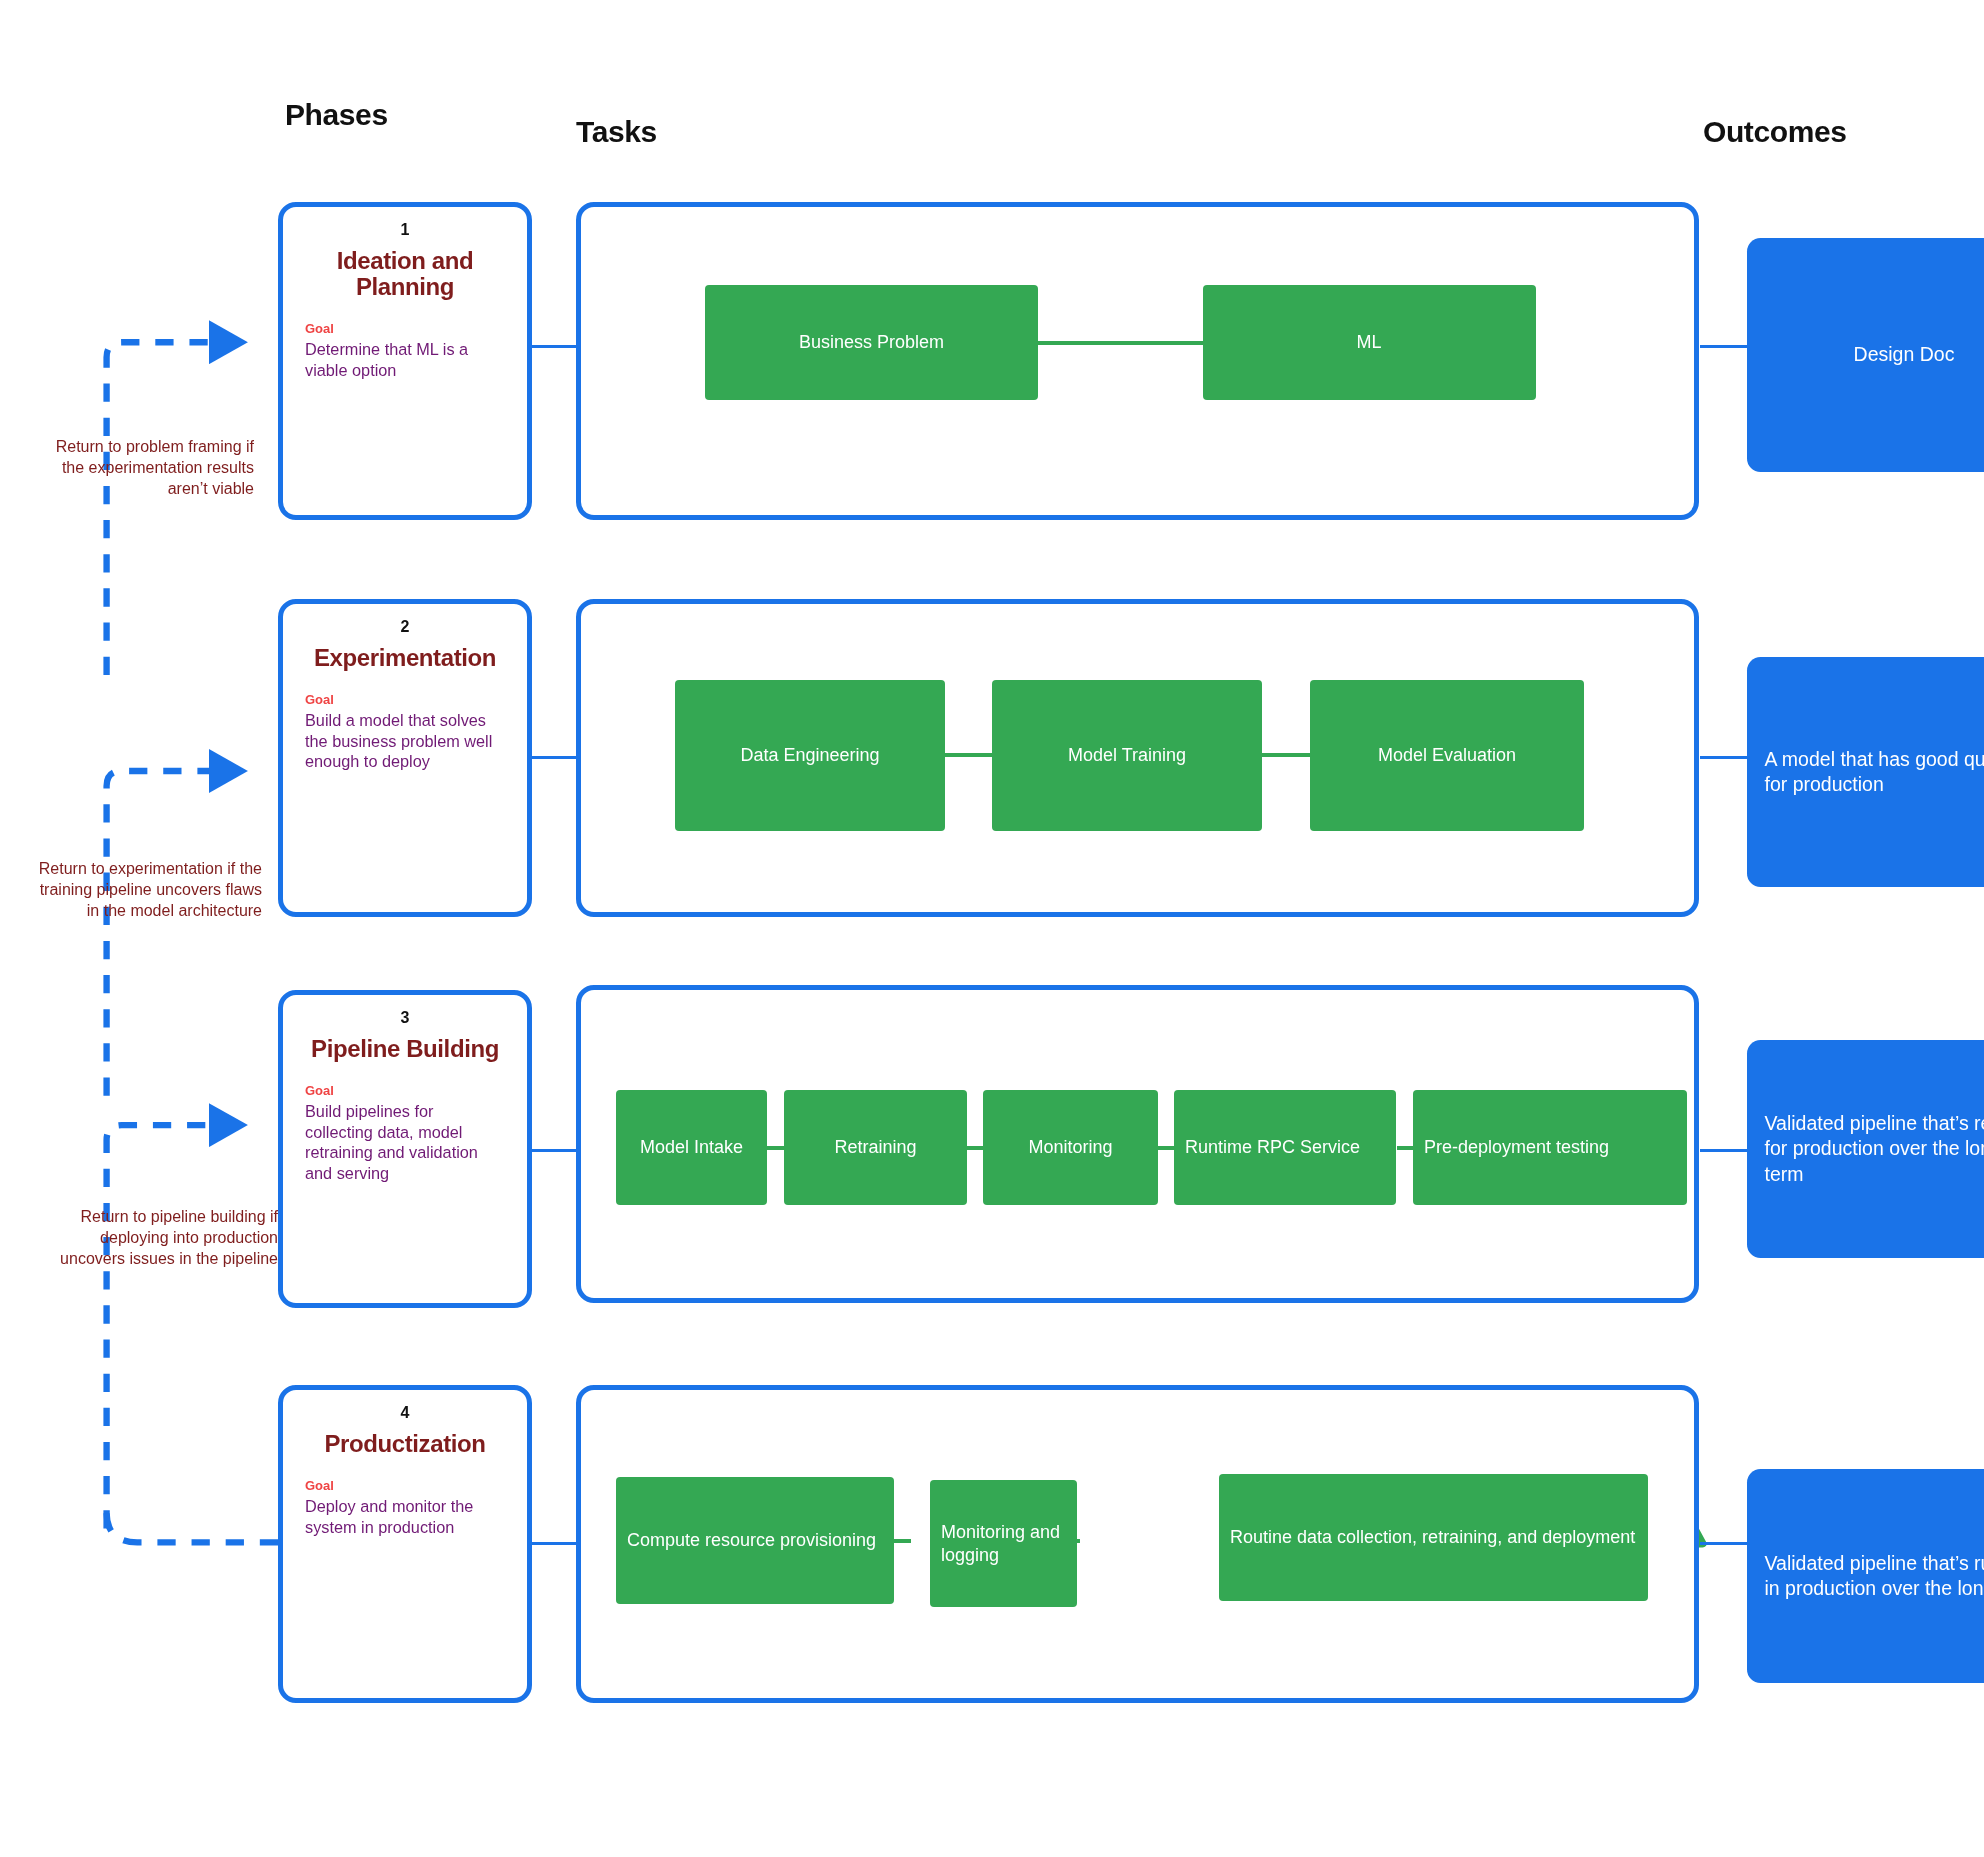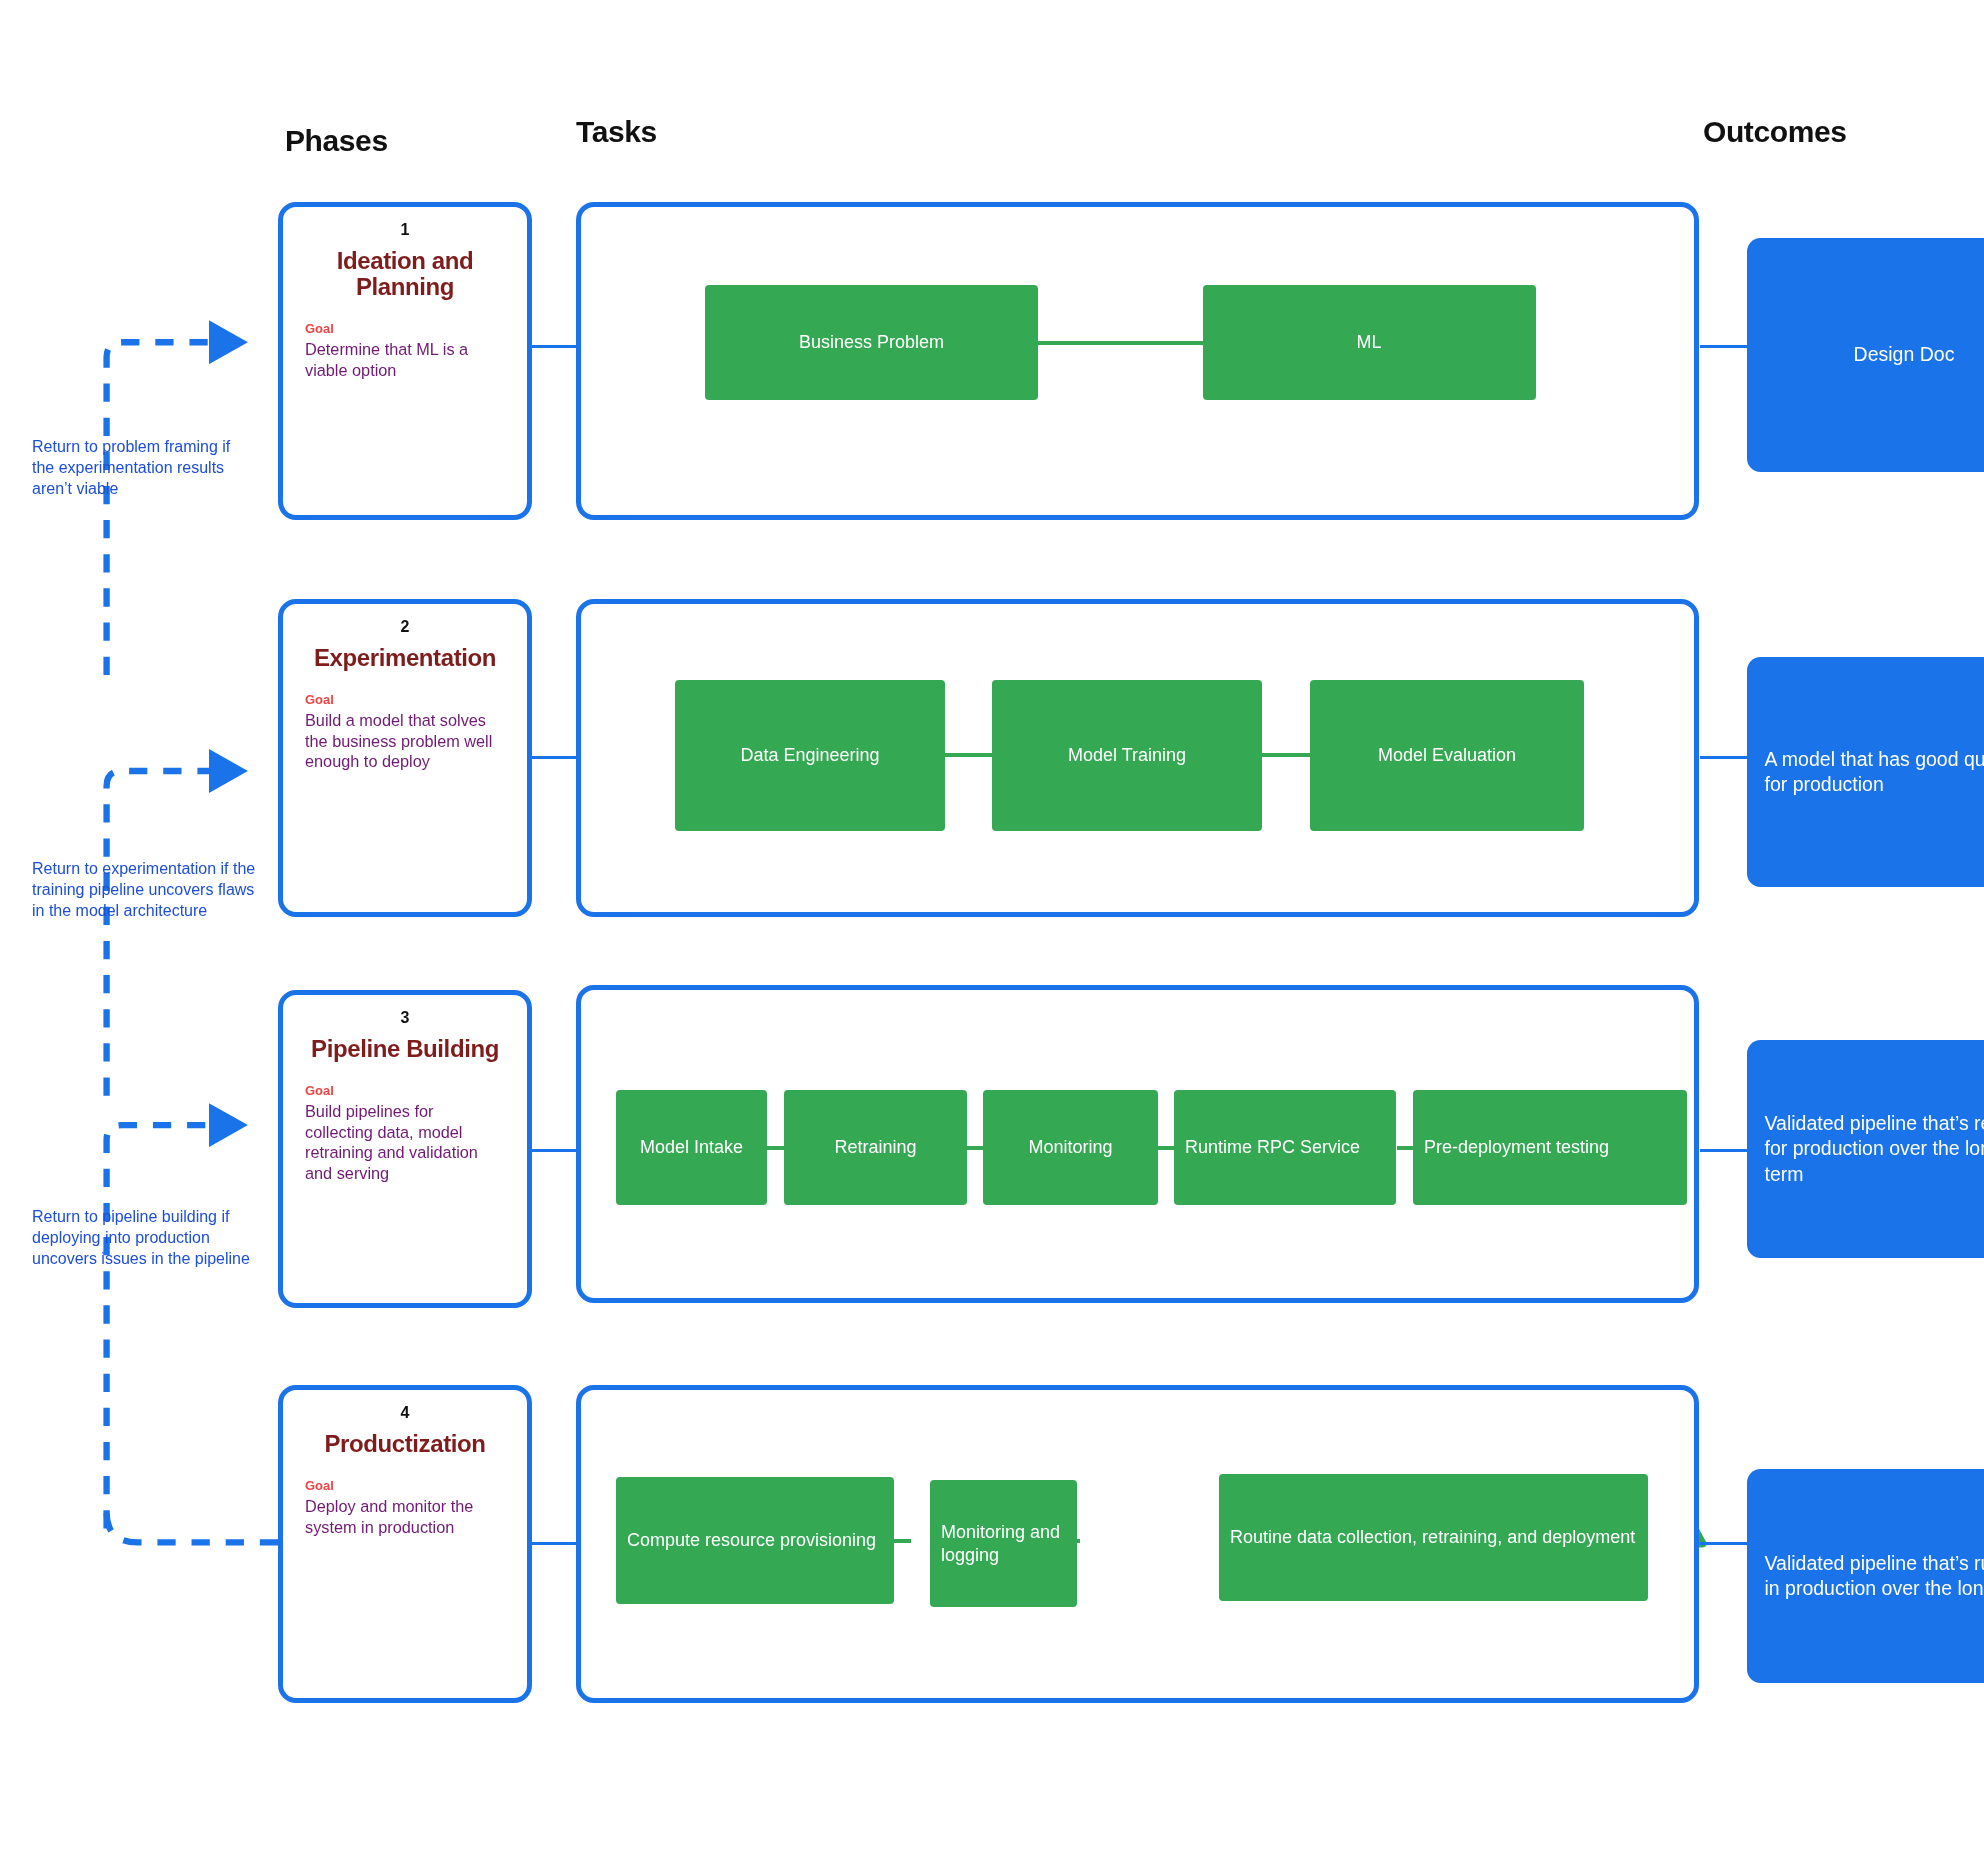--- a/index.html
+++ b/index.html
@@ -17,21 +17,21 @@
   }
   
   .col-header{
     position:absolute;
     font-size:30px;
     font-weight:bold;
     letter-spacing:-0.4px;
     color:#111111;
     white-space:nowrap;
   }
-  #hdr-phases{left:285px;top:124px;}
+  #hdr-phases{left:285px;top:98px;}
   #hdr-tasks{left:576px;top:115px;}
   #hdr-outcomes{left:1703px;top:115px;}
 
   
   .phase-card{
     position:absolute;
     box-sizing:border-box;
     background:#ffffff;
     border:5.2px solid #1a73e8;
     border-radius:18px;
@@ -110,22 +110,23 @@
 
   
   .hline{position:absolute;background:#34a853;height:3.6px;}
   .hline.blue{background:#1a73e8;height:2.8px;}
 
   
   .annot{
     position:absolute;
     font-size:16px;
     line-height:1.30;
-    color:#1d4ed8;
+    color:#7f1d1d;
     font-weight:normal;
+    text-align:right;
   }
 
   svg.overlay{
     position:absolute;left:0;top:0;
     width:2253px;height:1858px;
     pointer-events:none;
   }
 </style>
 </head>
 <body>

